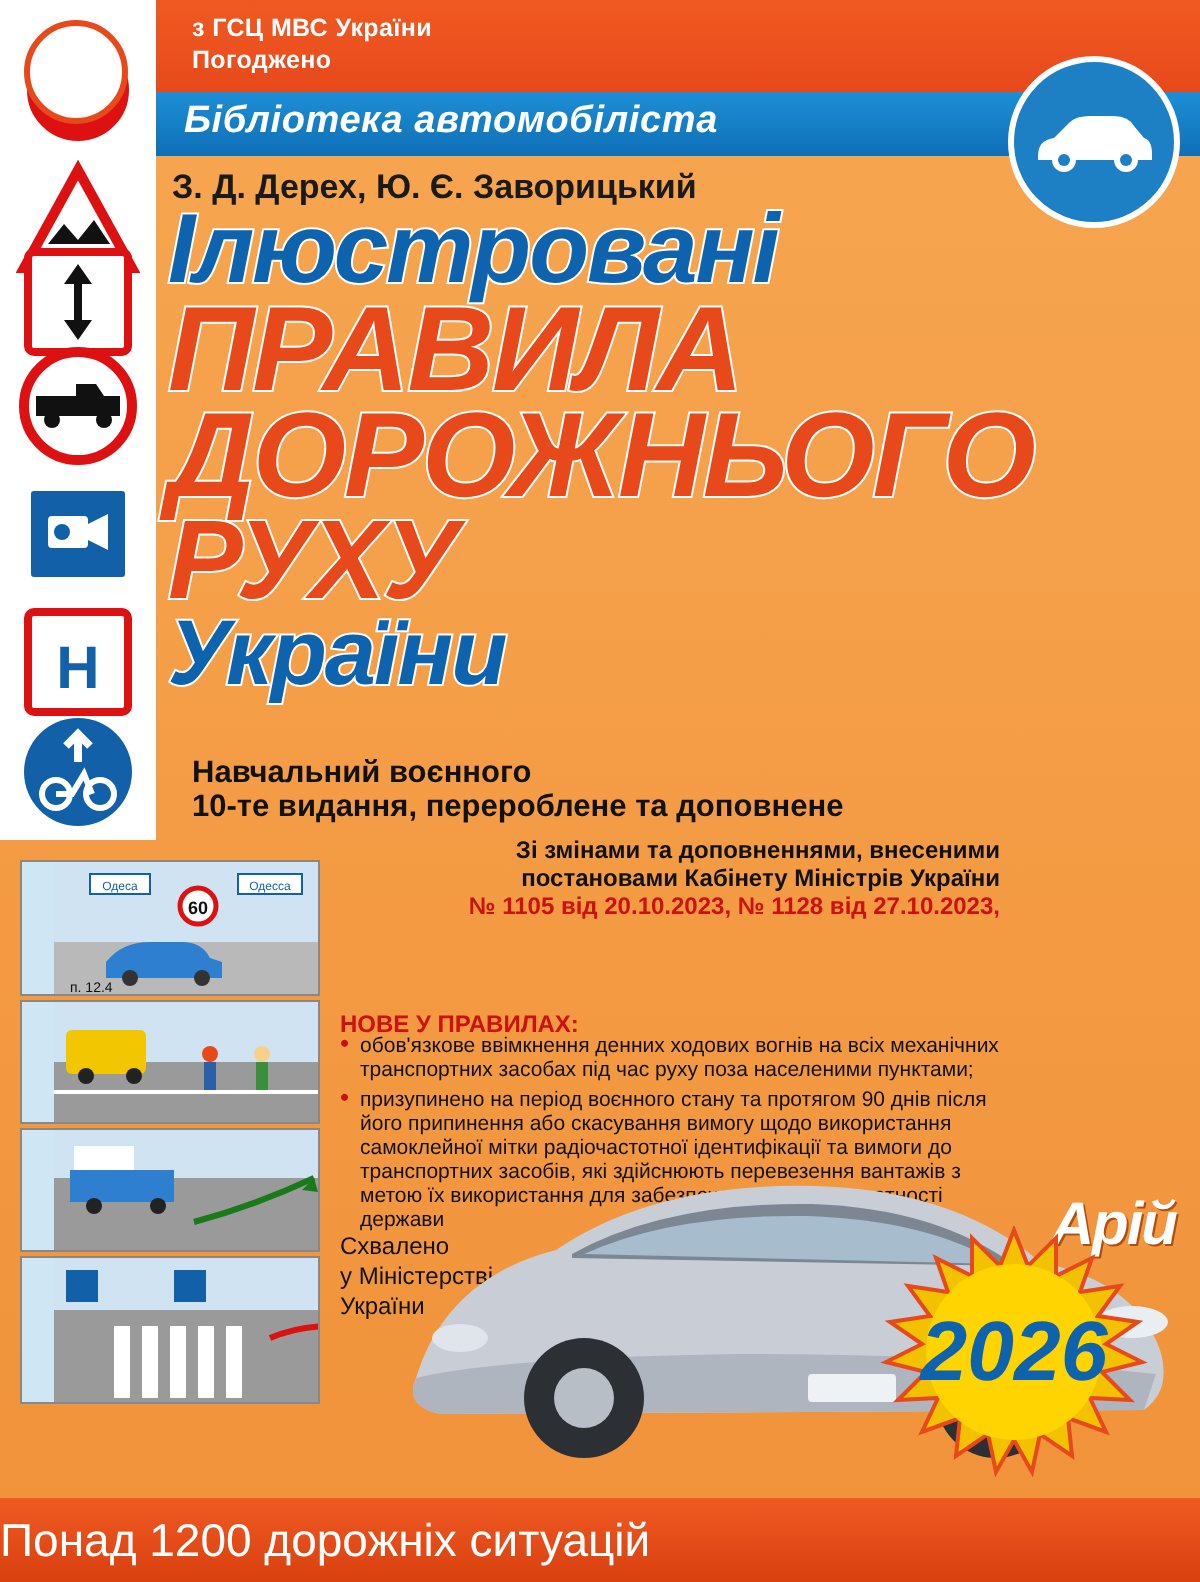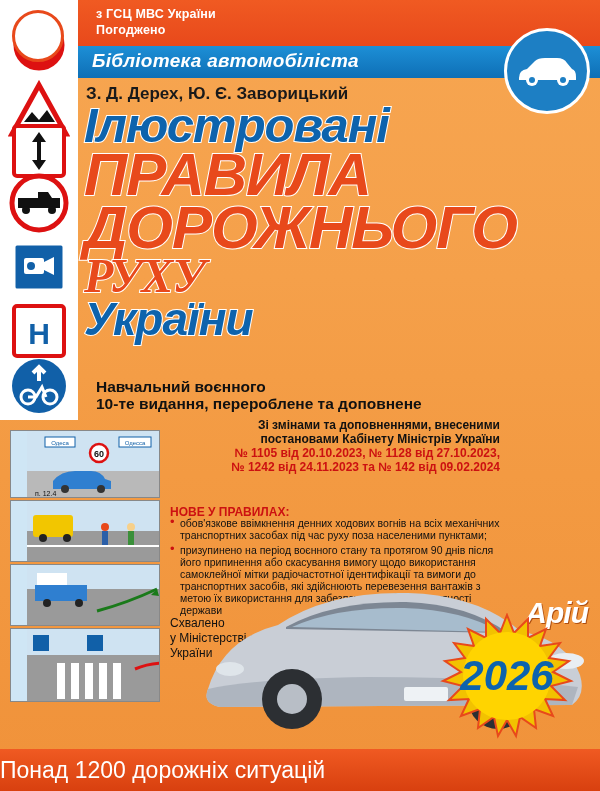--- a/index.html
+++ b/index.html
@@ -63,21 +63,21 @@
   .title-line {
     font-weight: bold; font-style: italic;
     letter-spacing: -1px;
     line-height: .88;
     -webkit-text-stroke: 2px #ffffff;
     paint-order: stroke fill;
   }
   .t1 { font-size: 49px; color: #0d63ad; }
   .t2 { font-size: 60px; color: #e8491b; margin-top: 2px;}
   .t3 { font-size: 60px; color: #e8491b; }
-  .t4 { font-size: 48px; color: #e8491b; font-family: Liberation Serif, serif; }
+  .t4 { font-size: 56px; color: #e8491b; }
   .t5 { font-size: 46px; color: #0d63ad; margin-top: 2px;}
   .subtitle {
     position: absolute; left: 96px; top: 378px; width: 420px;
     font-size: 15.5px; font-weight: bold; color: #111; line-height: 17px;
   }
   .amend {
     position: absolute; left: 170px; top: 418px; width: 330px;
     font-size: 12px; font-weight: bold; color: #111; line-height: 14px; text-align: right;
   }
   .amend-red { color: #cc1111; }
@@ -297,21 +297,20 @@
 
   <div class="subtitle">
     <div>Навчальний воєнного</div>
     <div>10-те видання, перероблене та доповнене</div>
   </div>
 
   <div class="amend">
     <div>Зі змінами та доповненнями, внесеними</div>
     <div>постановами Кабінету Міністрів України</div>
     <div class="amend-red">№ 1105 від 20.10.2023, № 1128 від 27.10.2023,</div>
-    <div class="amend-red">№ 1242 від 24.11.2023 та № 142 від 09.02.2024</div>
   </div>
 
   <div class="newrules-title">НОВЕ У ПРАВИЛАХ:</div>
   <ul class="newrules">
     <li>обов'язкове ввімкнення денних ходових вогнів на всіх механічних транспортних засобах під час руху поза населеними пунктами;</li>
     <li>призупинено на період воєнного стану та протягом 90 днів після його припинення або скасування вимогу щодо використання самоклейної мітки радіочастотної ідентифікації та вимоги до транспортних засобів, які здійснюють перевезення вантажів з метою їх використання для забезпечення обороноздатності держави</li>
   </ul>
 
   <div class="approved">
     <div>Схвалено</div>

